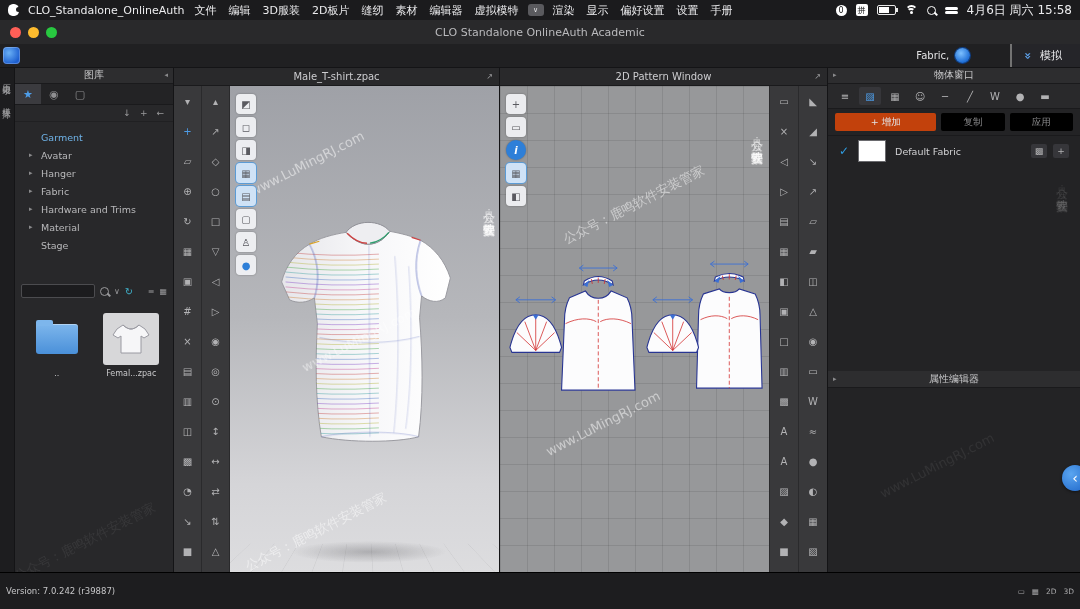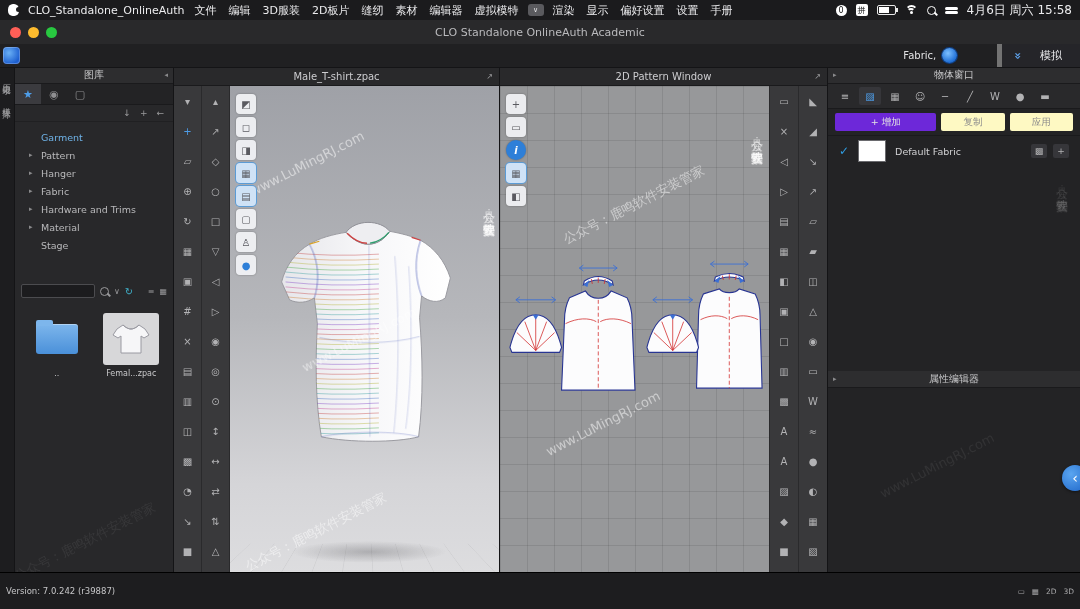--- a/index.html
+++ b/index.html
@@ -39,22 +39,22 @@
   .tl.red{background:#ff5f57}.tl.yel{background:#febc2e}.tl.grn{background:#28c840}
   .ttext{position:absolute;left:0;right:0;text-align:center;font-size:11px;color:#bababd;pointer-events:none}
   
   .topbar{position:absolute;top:44px;left:0;right:0;height:23px;background:#202022;display:flex;align-items:center;
           padding-left:3px;border-bottom:1px solid #141416;z-index:30}
   .clologo{width:17px;height:17px;border-radius:4px;background:radial-gradient(circle at 35% 35%,#6ab0f5,#1d5fd0 72%);
            box-shadow:inset 0 0 0 1px rgba(255,255,255,.25)}
   .hello{margin-left:auto;font-size:10px;color:#e2e2e4}
   .uavatar{width:15px;height:15px;border-radius:50%;background:radial-gradient(circle at 40% 35%,#7cc0ff,#1767d2 75%);
            margin:0 40px 0 6px;box-shadow:0 0 0 1px #0d3e86}
-  .simwrap{display:flex;align-items:center;gap:18px;background:#252529;height:100%;padding:0 18px 0 12px;
-           border-left:5px solid #737373;font-size:11px;color:#ececee}
+  .simwrap{display:flex;align-items:center;gap:8px;background:#252529;height:100%;padding:0 18px 0 12px;
+           border-left:2px solid #737373;font-size:11px;color:#ececee}
   .simicon{color:#5b9fe8;transform:rotate(90deg);font-weight:bold;font-size:12px;line-height:1}
   
   .main{position:absolute;top:67px;left:0;right:0;bottom:12px;display:flex;background:#232325;z-index:10}
   .rail{width:14px;background:#1d1d1f;display:flex;flex-direction:column;align-items:center;padding-top:10px;gap:20px;
         border-right:1px solid #141416;flex-shrink:0}
   .rail .rlabel{writing-mode:vertical-rl;font-size:8.5px;color:#9b9b9d;letter-spacing:1px}
   
   .library{width:158px;background:#28282a;border-right:1px solid #141416;display:flex;flex-direction:column;
            position:relative;flex-shrink:0;overflow:hidden}
   .phead{height:16px;background:#2d2d2f;border-bottom:1px solid #1a1a1c;display:flex;align-items:center;justify-content:center;
@@ -113,22 +113,22 @@
             background-image:linear-gradient(rgba(0,0,0,.09) 1px,transparent 1px),
                              linear-gradient(90deg,rgba(0,0,0,.09) 1px,transparent 1px);
             background-size:27px 27px}
   
   .rightpanel{flex:1;display:flex;flex-direction:column;background:#232325;position:relative;overflow:hidden}
   .objicons{height:24px;background:#29292b;display:flex;align-items:center;gap:3px;padding:0 6px;border-bottom:1px solid #1a1a1c;flex-shrink:0}
   .oicon{width:22px;height:18px;display:flex;align-items:center;justify-content:center;font-size:10px;color:#b2b2b4;border-radius:2px}
   .oicon[data-variant=sel]{color:#4e9de8;background:#36363a}
   .objbtns{height:26px;display:flex;align-items:center;gap:5px;padding:0 7px;border-bottom:1px solid #1a1a1c;flex-shrink:0}
   .btn{flex:1;height:18px;display:flex;align-items:center;justify-content:center;font-size:9.5px;border-radius:2px}
-  .btn.add{background:#6d28d9;color:#e2e2e4;flex:1.6}
-  .btn.dim{background:#fef9c3;color:#8a8a8c}
+  .btn.add{background:#c2410c;color:#e2e2e4;flex:1.6}
+  .btn.dim{background:#000000;color:#8a8a8c}
   .fabricrow{height:30px;display:flex;align-items:center;gap:9px;padding:0 11px;flex-shrink:0}
   .fcheck{color:#2f9ee3;font-size:12px;font-weight:bold}
   .fswatch{width:26px;height:20px;background:#fff;border:1px solid #6a6a6e}
   .fname{font-size:9.5px;color:#d2d2d4}
   .ficons{margin-left:auto;display:flex;gap:6px}
   .fic{width:16px;height:14px;background:#36363a;border-radius:2px;color:#b2b2b4;font-size:9px;display:flex;align-items:center;justify-content:center}
   .objrest{height:205px;position:relative}
   .propbody{flex:1;position:relative}
   .edgebtn{position:absolute;right:-8px;top:465px;width:26px;height:26px;border-radius:50%;
            background:radial-gradient(circle at 35% 35%,#5aa5f0,#1c64c8);color:#fff;display:flex;align-items:center;
@@ -227,21 +227,21 @@
       </div>
     <div class="tree">
 
         <div class="tree-item" data-variant="active">
           <span class="arr"></span>
           <span class="lbl">Garment</span>
         </div>
 
         <div class="tree-item">
           <span class="arr">▸</span>
-          <span class="lbl">Pattern</span>
+          <span class="lbl">Avatar</span>
         </div>
 
         <div class="tree-item">
           <span class="arr">▸</span>
           <span class="lbl">Hanger</span>
         </div>
 
         <div class="tree-item">
           <span class="arr">▸</span>
           <span class="lbl">Fabric</span>

